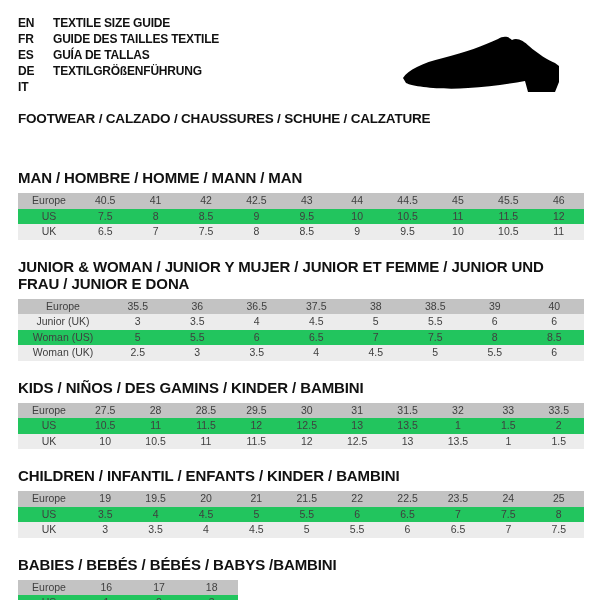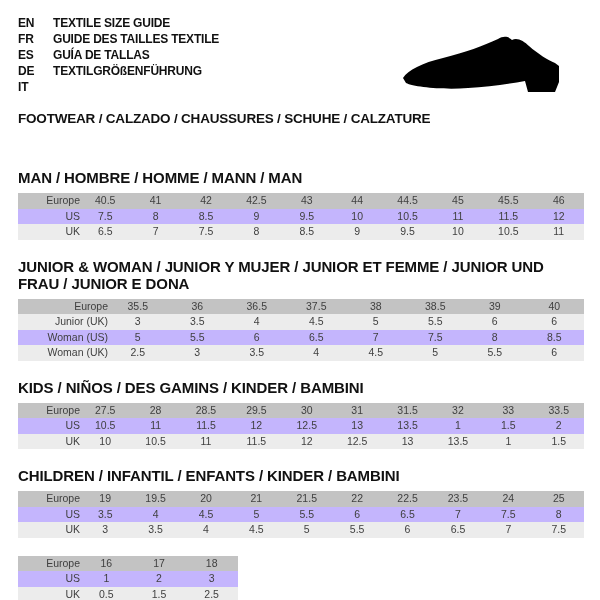--- a/index.html
+++ b/index.html
@@ -45,24 +45,24 @@
   table.size-table.cols-10{width:566px;}
   table.size-table.cols-8{width:566px;}
   table.size-table.cols-3{width:220px;}
   table.size-table.cols-10 col.label-col{width:62px;}
   table.size-table.cols-8  col.label-col{width:90px;}
   table.size-table.cols-3  col.label-col{width:62px;}
   .size-table td{
     height:15.5px;line-height:15.5px;padding:0;
     text-align:center;white-space:nowrap;overflow:hidden;
   }
-  .size-table td.label{text-align:right;}
+  .size-table td.label{text-align:center;}
   tr.row-europe{background:var(--header-row-bg);}
   tr.row-alt{background:var(--alt-row-bg);}
-  tr.row-plain{background:#c4b5fd;}
+  tr.row-plain{background:#22c55e;}
 </style>
 </head>
 <body>
 
 <div class="page">
 
   <div class="lang-list">
       <div class="lang-row">
         <span class="lang-code">EN</span>
         <span>TEXTILE SIZE GUIDE</span>
@@ -337,20 +337,21 @@
               <td>5.5</td>
               <td>6</td>
               <td>6.5</td>
               <td>7</td>
               <td>7.5</td>
             </tr>
           </tbody>
         </table>
       </section>
       <section class="section">
+        <h2 class="section-title">BABIES / BEBÉS / BÉBÉS / BABYS /BAMBINI</h2>
         <table class="size-table cols-3">
           <colgroup>
             <col class="label-col">
             <col>
             <col>
             <col>
           </colgroup>
           <tbody>
             <tr class="row-europe">
               <td class="label">Europe</td>

